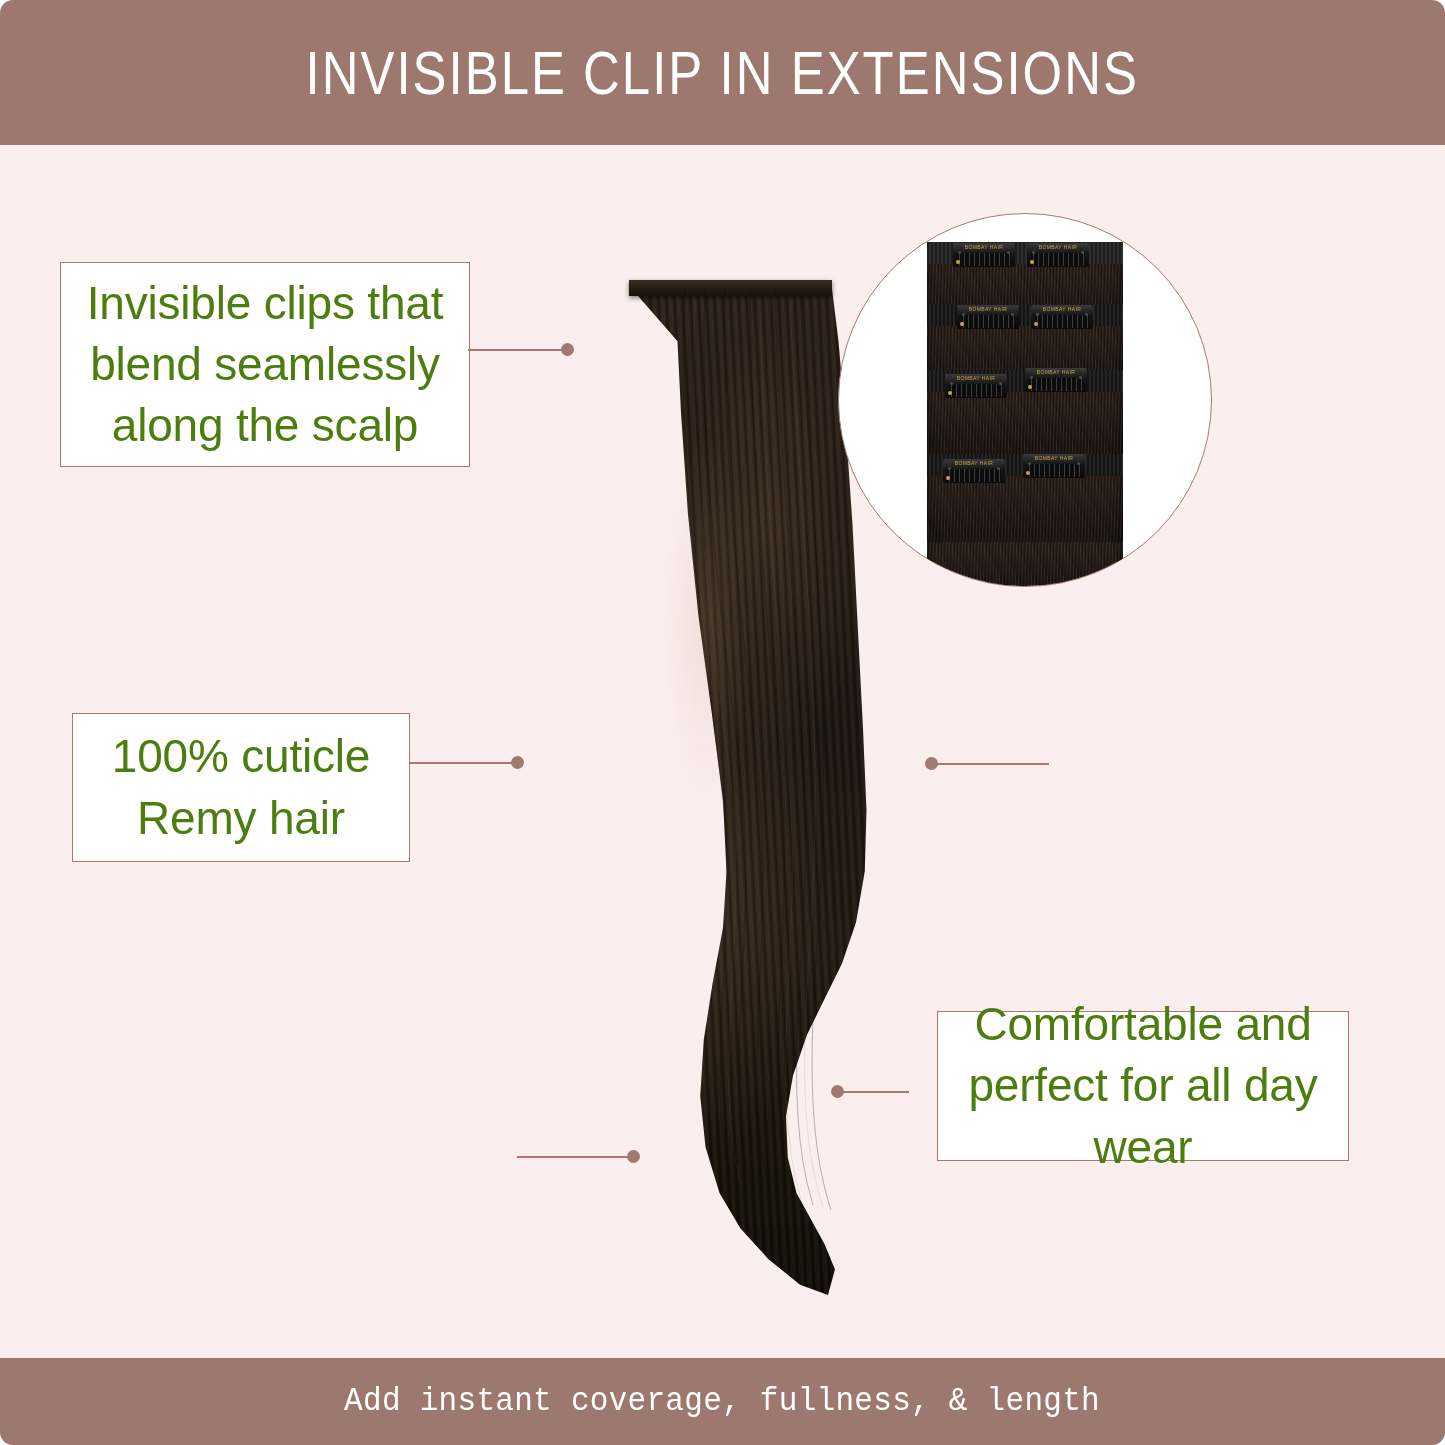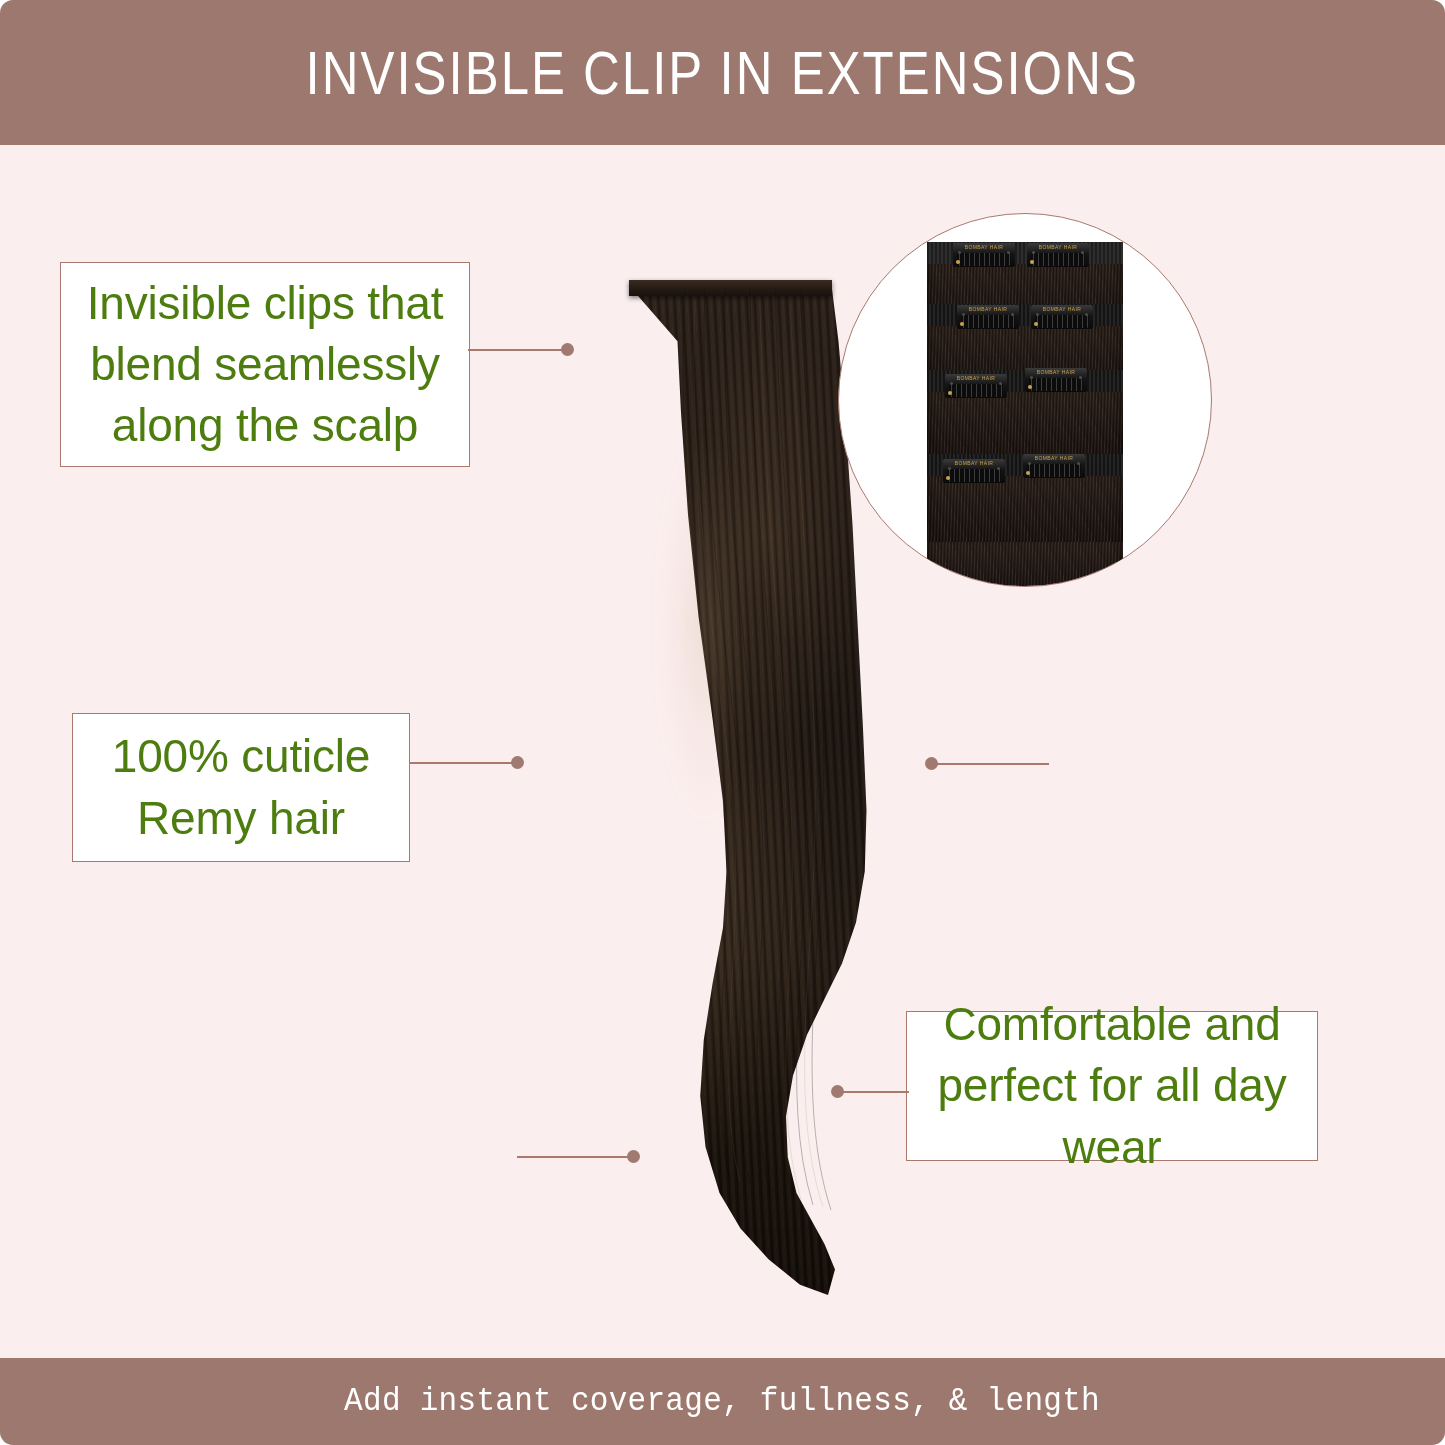--- a/index.html
+++ b/index.html
@@ -70,21 +70,21 @@
     text-align: center;
     font-weight: 400;
     letter-spacing: -0.2px;
     white-space: pre-line;
   }
 
   .box-clips      { left: 60px;  top: 262px;  width: 410px; height: 205px; }
   .box-remy       { left: 72px;  top: 689px;  width: 338px; height: 149px; margin-top: 24px; }
   .box-double     { left: 78px;  top: 1089px; width: 440px; height: 150px; }
   .box-volume     { left: 1047px; top: 690px;  width: 338px; height: 148px; }
-  .box-comfort    { left: 906px; top: 1011px; width: 412px; height: 150px; }
+  .box-comfort    { left: 937px; top: 1011px; width: 412px; height: 150px; }
 
   
   .conn-line {
     position: absolute;
     height: 1.6px;
     background: #a9796e;
   }
   .conn-dot {
     position: absolute;
     width: 13px;

